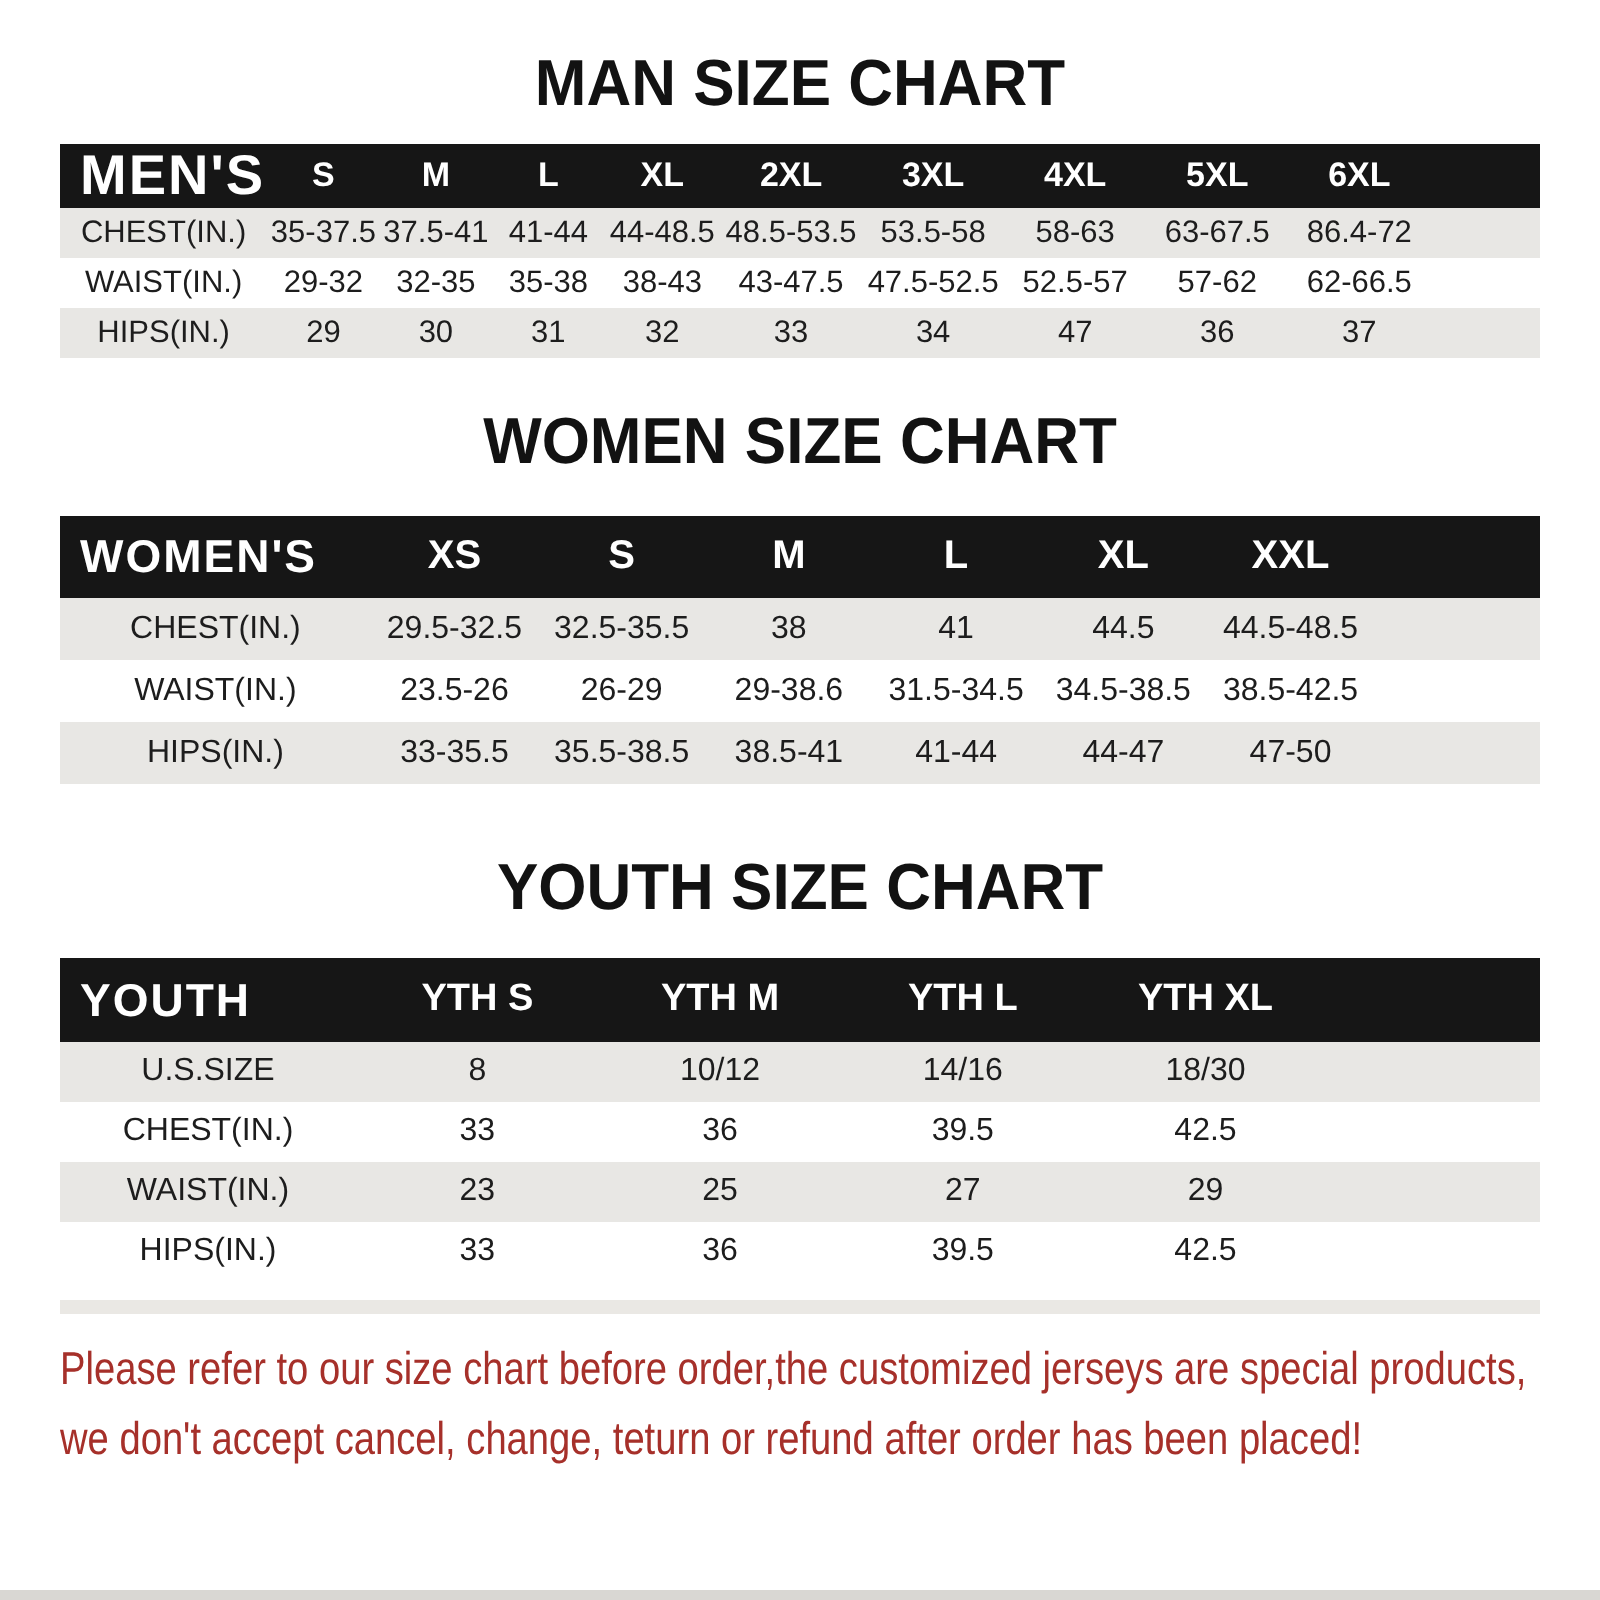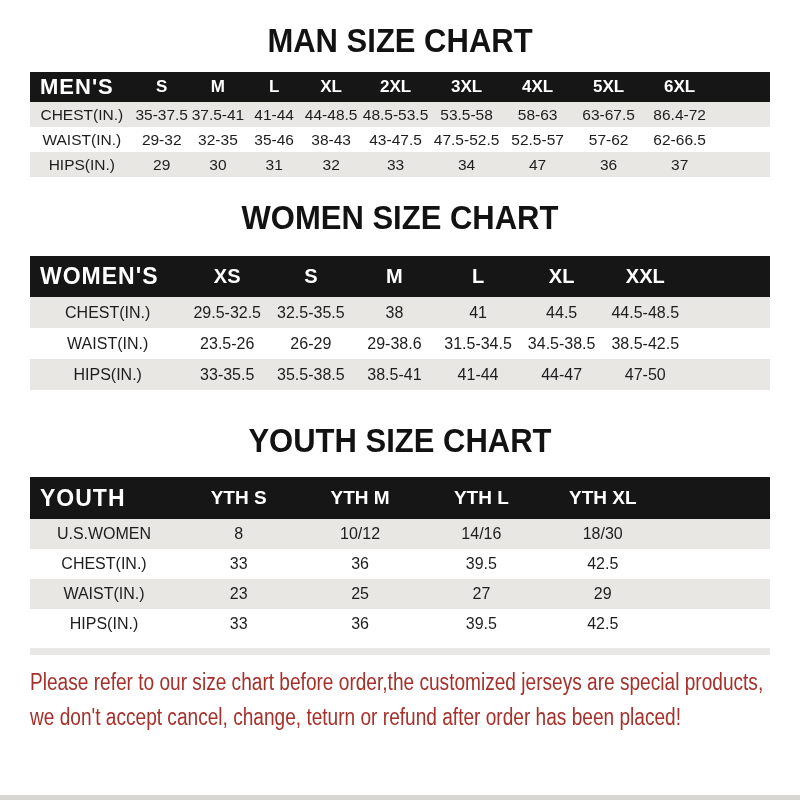--- a/index.html
+++ b/index.html
@@ -33,21 +33,21 @@
   
   table.size-table{width:740px;margin:0 auto;border-collapse:collapse;table-layout:fixed;}
   table.size-table thead tr{background:var(--header-bg);color:var(--header-text);}
   table.size-table th{font-weight:bold;text-align:center;padding:0;overflow:hidden;}
   table.size-table th.corner{text-align:left;padding-left:10px;letter-spacing:1px;}
   table.size-table td{text-align:center;color:var(--cell-text);padding:0;overflow:hidden;}
   table.size-table tbody tr:nth-child(odd){background:var(--row-alt);}
   table.size-table tbody tr:nth-child(even){background:var(--row-bg);}
 
   .tbl-men thead tr{height:30px;}
-  .tbl-men th.corner{font-size:22px;}
+  .tbl-men th.corner{font-size:28px;}
   .tbl-men th.col{font-size:17px;}
   .tbl-men tbody tr{height:25px;font-size:15.5px;}
 
   .tbl-women thead tr{height:41px;}
   .tbl-women th.corner{font-size:23px;}
   .tbl-women th.col{font-size:20px;}
   .tbl-women tbody tr{height:31px;font-size:16px;}
 
   .tbl-youth thead tr{height:42px;}
   .tbl-youth th.corner{font-size:23px;}
@@ -111,21 +111,21 @@
             <td class="val">53.5-58</td>
             <td class="val">58-63</td>
             <td class="val">63-67.5</td>
             <td class="val">86.4-72</td>
             <td class="spacer"></td>
           </tr>
           <tr>
             <td class="row-label">WAIST(IN.)</td>
             <td class="val">29-32</td>
             <td class="val">32-35</td>
-            <td class="val">35-46</td>
+            <td class="val">35-38</td>
             <td class="val">38-43</td>
             <td class="val">43-47.5</td>
             <td class="val">47.5-52.5</td>
             <td class="val">52.5-57</td>
             <td class="val">57-62</td>
             <td class="val">62-66.5</td>
             <td class="spacer"></td>
           </tr>
           <tr>
             <td class="row-label">HIPS(IN.)</td>
@@ -220,21 +220,21 @@
             <th class="corner">YOUTH</th>
             <th class="col">YTH S</th>
             <th class="col">YTH M</th>
             <th class="col">YTH L</th>
             <th class="col">YTH XL</th>
             <th class="spacer"></th>
           </tr>
         </thead>
         <tbody>
           <tr>
-            <td class="row-label">U.S.WOMEN</td>
+            <td class="row-label">U.S.SIZE</td>
             <td class="val">8</td>
             <td class="val">10/12</td>
             <td class="val">14/16</td>
             <td class="val">18/30</td>
             <td class="spacer"></td>
           </tr>
           <tr>
             <td class="row-label">CHEST(IN.)</td>
             <td class="val">33</td>
             <td class="val">36</td>

